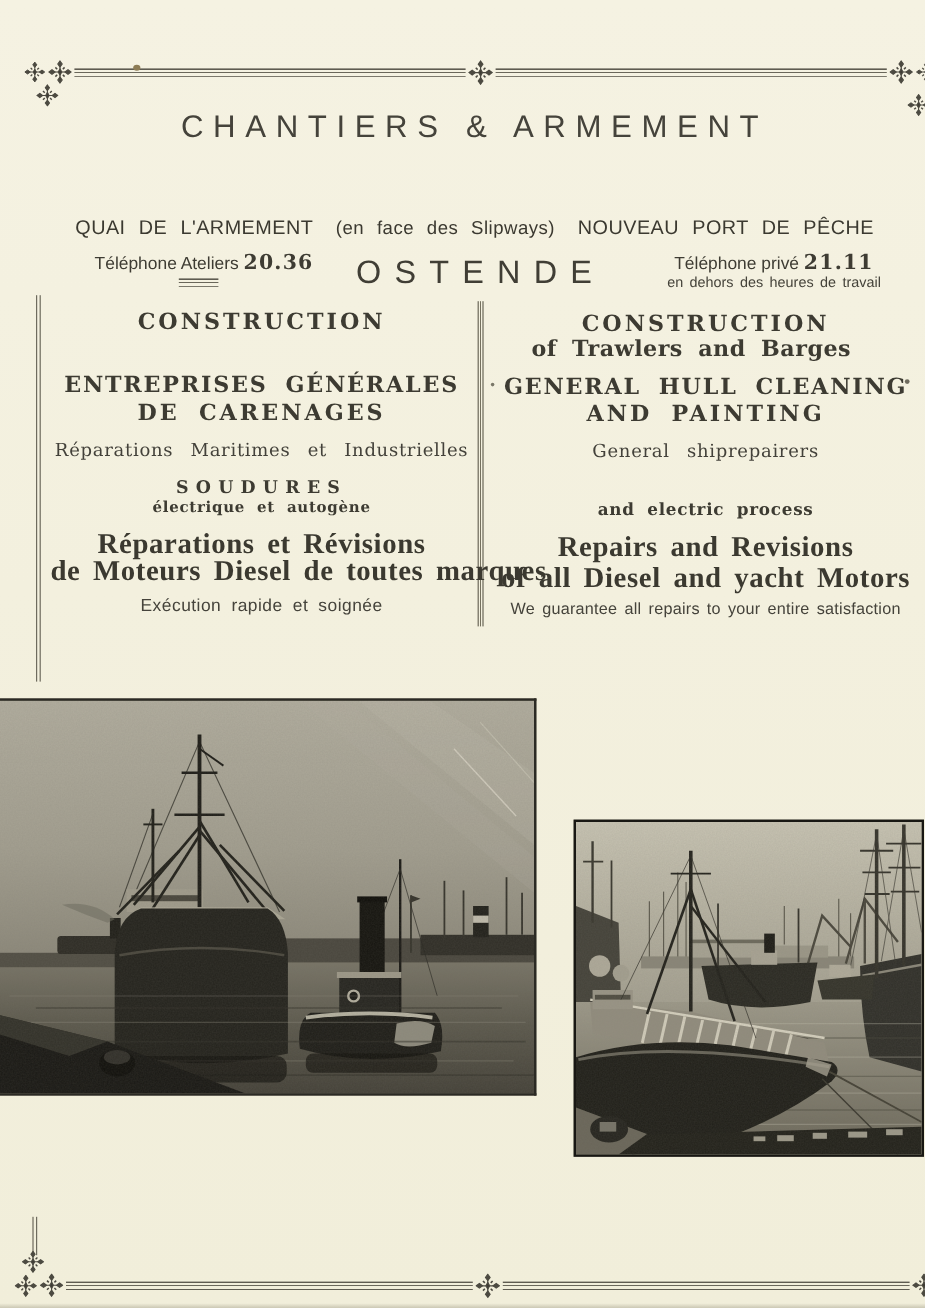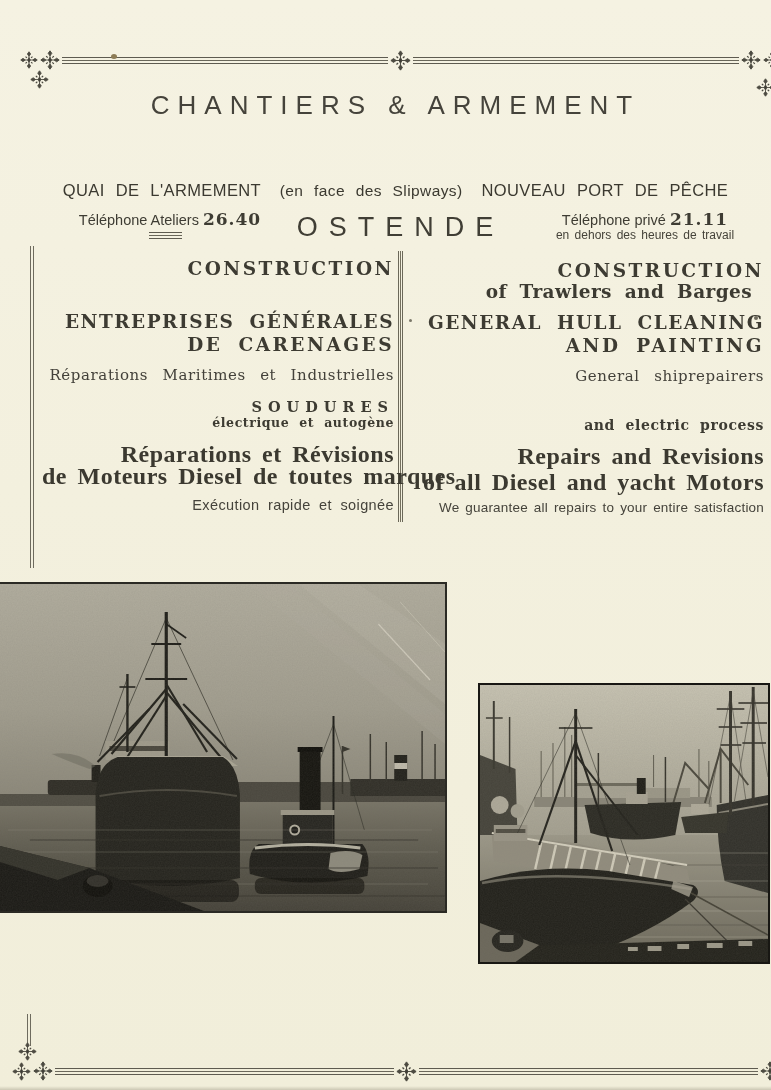--- a/index.html
+++ b/index.html
@@ -21,21 +21,21 @@
   .t-company{font-size:26px;letter-spacing:8px;color:#45433b;white-space:nowrap;}
   .t-owner{font-family:"DejaVu Serif",serif;font-weight:bold;font-size:39px;letter-spacing:11px;
     color:#767163;-webkit-text-stroke:1.3px #45433a;white-space:nowrap;}
   .t-address{font-size:16.5px;letter-spacing:.4px;word-spacing:6px;color:#3b3930;white-space:nowrap;}
   .t-address .mid{font-size:15.5px;}
   .t-phone{font-size:14.5px;color:#3e3c33;}
   .t-phone .num{font-family:"DejaVu Serif",serif;font-weight:bold;font-size:17px;letter-spacing:1px;}
   .t-city{font-size:27px;letter-spacing:11px;color:#403e35;white-space:nowrap;}
   .t-small-note{font-size:12px;color:#45433a;word-spacing:2px;}
   
-  .col{width:352px;text-align:right;}
+  .col{width:352px;}
   .c-caps{font-family:"DejaVu Serif",serif;font-weight:bold;font-size:18.5px;letter-spacing:2.5px;word-spacing:7px;color:#3d3b32;white-space:nowrap;}
   .c-sub{font-family:"DejaVu Serif",serif;font-weight:bold;font-size:18.5px;letter-spacing:.4px;word-spacing:6px;color:#3d3b32;white-space:nowrap;}
   .c-italic{font-family:"DejaVu Serif",serif;font-size:15px;letter-spacing:.6px;word-spacing:9px;color:#43413a;white-space:nowrap;}
   .c-caps-sm{font-family:"DejaVu Serif",serif;font-weight:bold;font-size:14.5px;letter-spacing:6px;color:#3d3b32;white-space:nowrap;}
   .c-bold-sm{font-family:"DejaVu Serif",serif;font-weight:bold;font-size:12.5px;letter-spacing:.6px;word-spacing:5px;color:#3d3b32;white-space:nowrap;}
   .c-big{font-family:Liberation Serif, serif;font-weight:bold;font-size:24px;letter-spacing:.5px;word-spacing:4px;color:#3b3930;white-space:nowrap;}
   .c-note{font-size:14.5px;letter-spacing:.4px;word-spacing:4px;color:#45433b;white-space:nowrap;}
   .c-note-sm{font-size:13.5px;letter-spacing:.2px;word-spacing:2px;color:#45433b;white-space:nowrap;}
   
   .photo{box-sizing:border-box;}
@@ -97,21 +97,21 @@
   <div class="abs center t-company" style="left:20px;right:0;top:90px;">CHANTIERS &amp; ARMEMENT</div>
 
   <div class="abs center t-address" style="left:20px;right:0;top:181px;">
     <span>QUAI DE L'ARMEMENT</span>
     <span class="mid" style="margin:0 8px">(en face des Slipways)</span>
     <span>NOUVEAU PORT DE PÊCHE</span>
   </div>
 
   <div class="abs center t-phone" style="left:60px;top:209px;width:220px;">
     <span>Téléphone Ateliers</span>
-    <span class="num">26.40</span>
+    <span class="num">20.36</span>
   </div>
   <div class="abs rule3" style="left:149px;top:232px;width:33px;"></div>
 
   <div class="abs center t-city" style="left:30px;right:0;top:212px;">OSTENDE</div>
 
   <div class="abs center t-phone" style="left:545px;top:209px;width:200px;">
     <span>Téléphone privé</span>
     <span class="num">21.11</span>
   </div>
   <div class="abs center t-small-note" style="left:545px;top:228px;width:200px;">en dehors des heures de travail</div>

